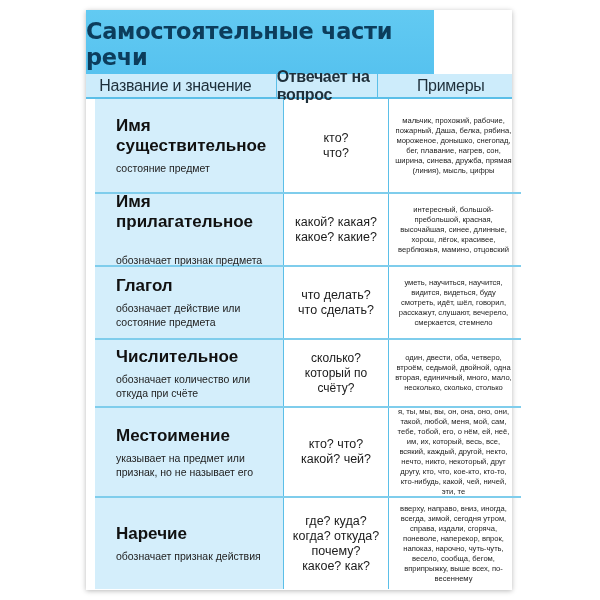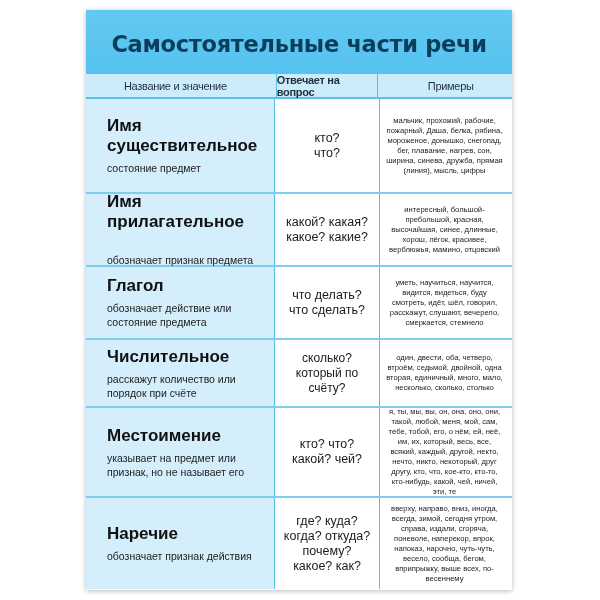--- a/index.html
+++ b/index.html
@@ -6,41 +6,41 @@
   body {
     width: 600px; height: 600px; background: #ffffff; position: relative; overflow: hidden;
     font-family: "Liberation Sans", sans-serif; color: #1a1a1a;
   }
   .poster {
     position: absolute; left: 86px; top: 10px; width: 426px; height: 580px;
     background: #ffffff;
     box-shadow: 0 1px 5px rgba(0,0,0,0.28);
   }
   .title-band {
-    position: absolute; left: 0; top: 0; width: 426px; height: 64px;
+    position: absolute; left: 0; top: 0; width: 348px; height: 64px;
     background: linear-gradient(#62caf2, #56c2ef);
     display: flex; align-items: center; justify-content: center;
   }
   .title {
     font-family: "DejaVu Sans", sans-serif; font-weight: bold;
     font-size: 22.5px; color: #0c3d5c; letter-spacing: -0.3px; margin-top: 4px;
   }
   .header-row {
     position: absolute; left: 0; top: 64px; width: 426px; height: 23px;
     background: #cdecfb; border-bottom: 2px solid #5bbfe8;
-    display: flex; font-size: 11px; color: #1e2f3a; gap: 11px;
+    display: flex; font-size: 16px; color: #1e2f3a; gap: 11px;
   }
   .header-row .hcell {
     display: flex; align-items: center; justify-content: center;
     font-family: "Liberation Sans", sans-serif; letter-spacing: -0.3px;
   }
   .col1 { width: 188px; }
   .col2 { width: 106px; border-left: 1.5px solid #5bbfe8; border-right: 1.5px solid #5bbfe8; font-weight: bold; }
   .col3 { width: 129px; }
-  .rows { position: absolute; left: 0; top: 89px; width: 426px; }
+  .rows { position: absolute; left: 9px; top: 89px; width: 426px; }
   .row {
     display: flex; border-bottom: 2px solid #7fcdec; box-sizing: border-box;
   }
   .row:last-child { border-bottom: none; }
   .cell-name {
     width: 188px; background: #d4eefb; box-sizing: border-box;
     padding: 0 10px 0 21px; display: flex; flex-direction: column; justify-content: center;
   }
   .pos-name {
     font-weight: bold; font-size: 17px; line-height: 20px; color: #111;
@@ -102,21 +102,21 @@
         <div class="pos-desc" style="width:145px;">обозначает действие или состояние предмета</div>
       </div>
       <div class="cell-q" style="white-space:pre-line;">что делать?
 что сделать?</div>
       <div class="cell-ex">уметь, научиться, научится, видится, видеться, буду смотреть, идёт, шёл, говорил, расскажут, слушают, вечерело, смеркается, стемнело</div>
     </div>
 
     <div class="row" style="height:68px;">
       <div class="cell-name">
         <div class="pos-name">Числительное</div>
-        <div class="pos-desc" style="width:145px;">расскажут количество или порядок при счёте</div>
+        <div class="pos-desc" style="width:145px;">обозначает количество или откуда при счёте</div>
       </div>
       <div class="cell-q" style="white-space:pre-line;font-size:12px;">сколько?
 который по счёту?</div>
       <div class="cell-ex">один, двести, оба, четверо, втроём, седьмой, двойной, одна вторая, единичный, много, мало, несколько, сколько, столько</div>
     </div>
 
     <div class="row" style="height:90px;">
       <div class="cell-name">
         <div class="pos-name">Местоимение</div>
         <div class="pos-desc" style="width:150px;">указывает на предмет или признак, но не называет его</div>

